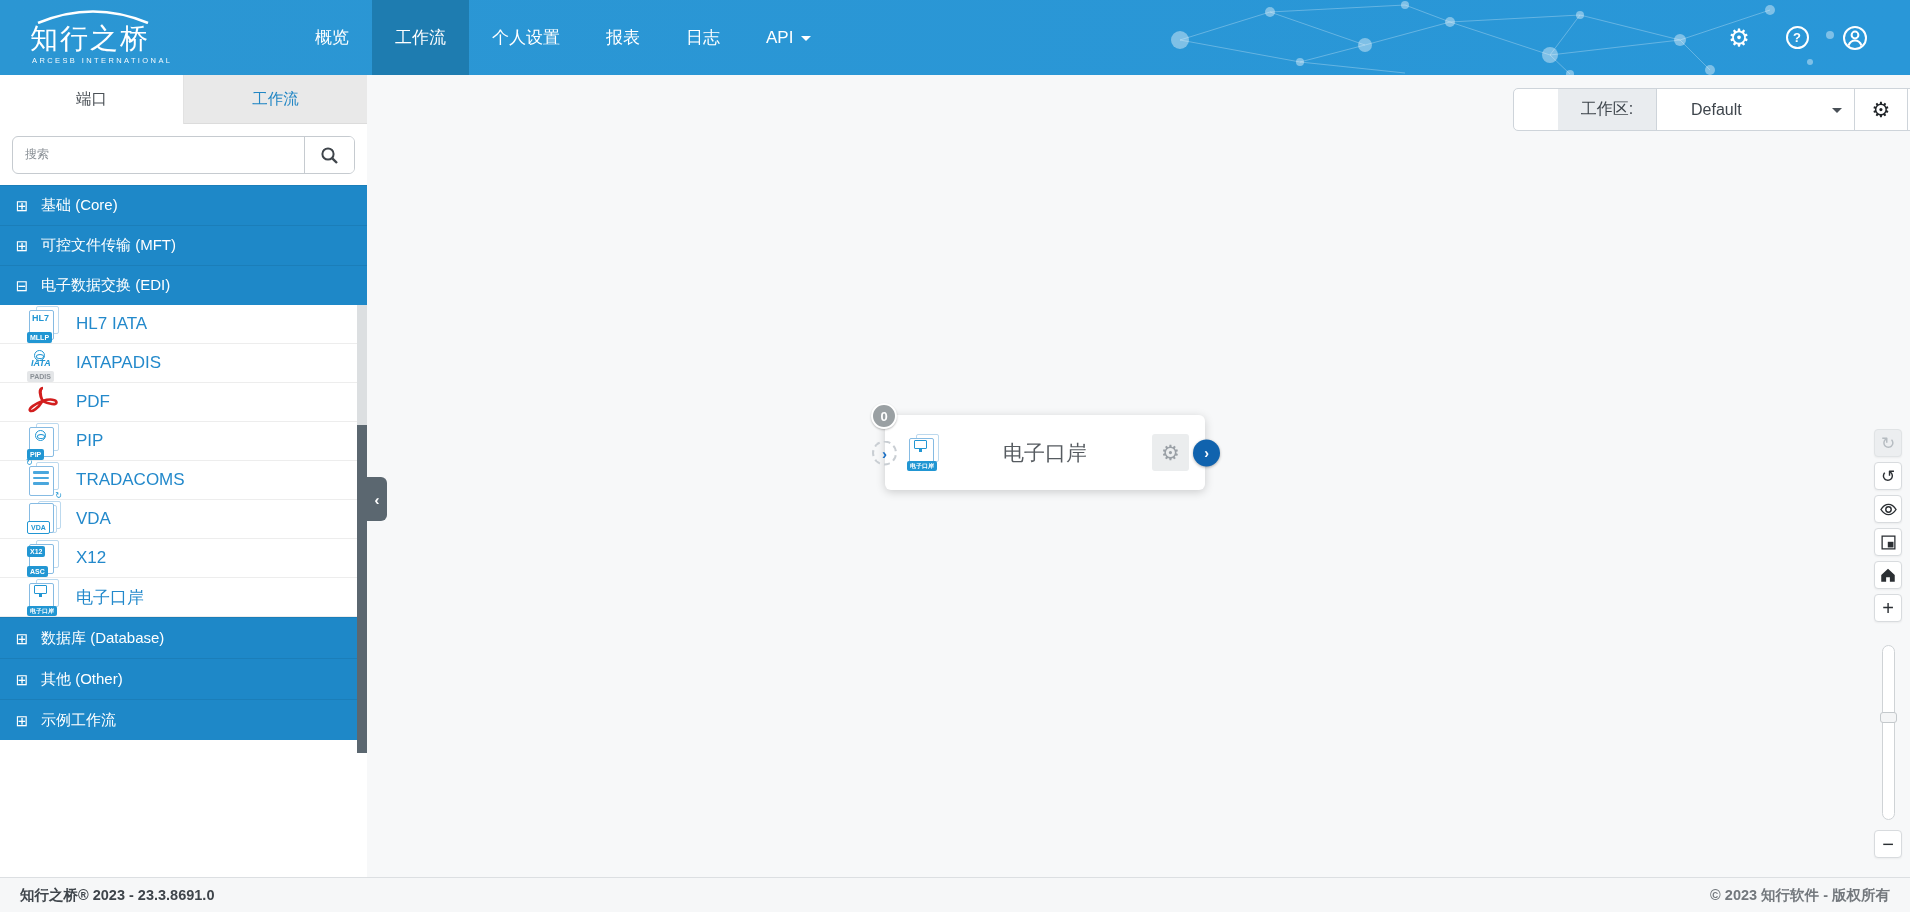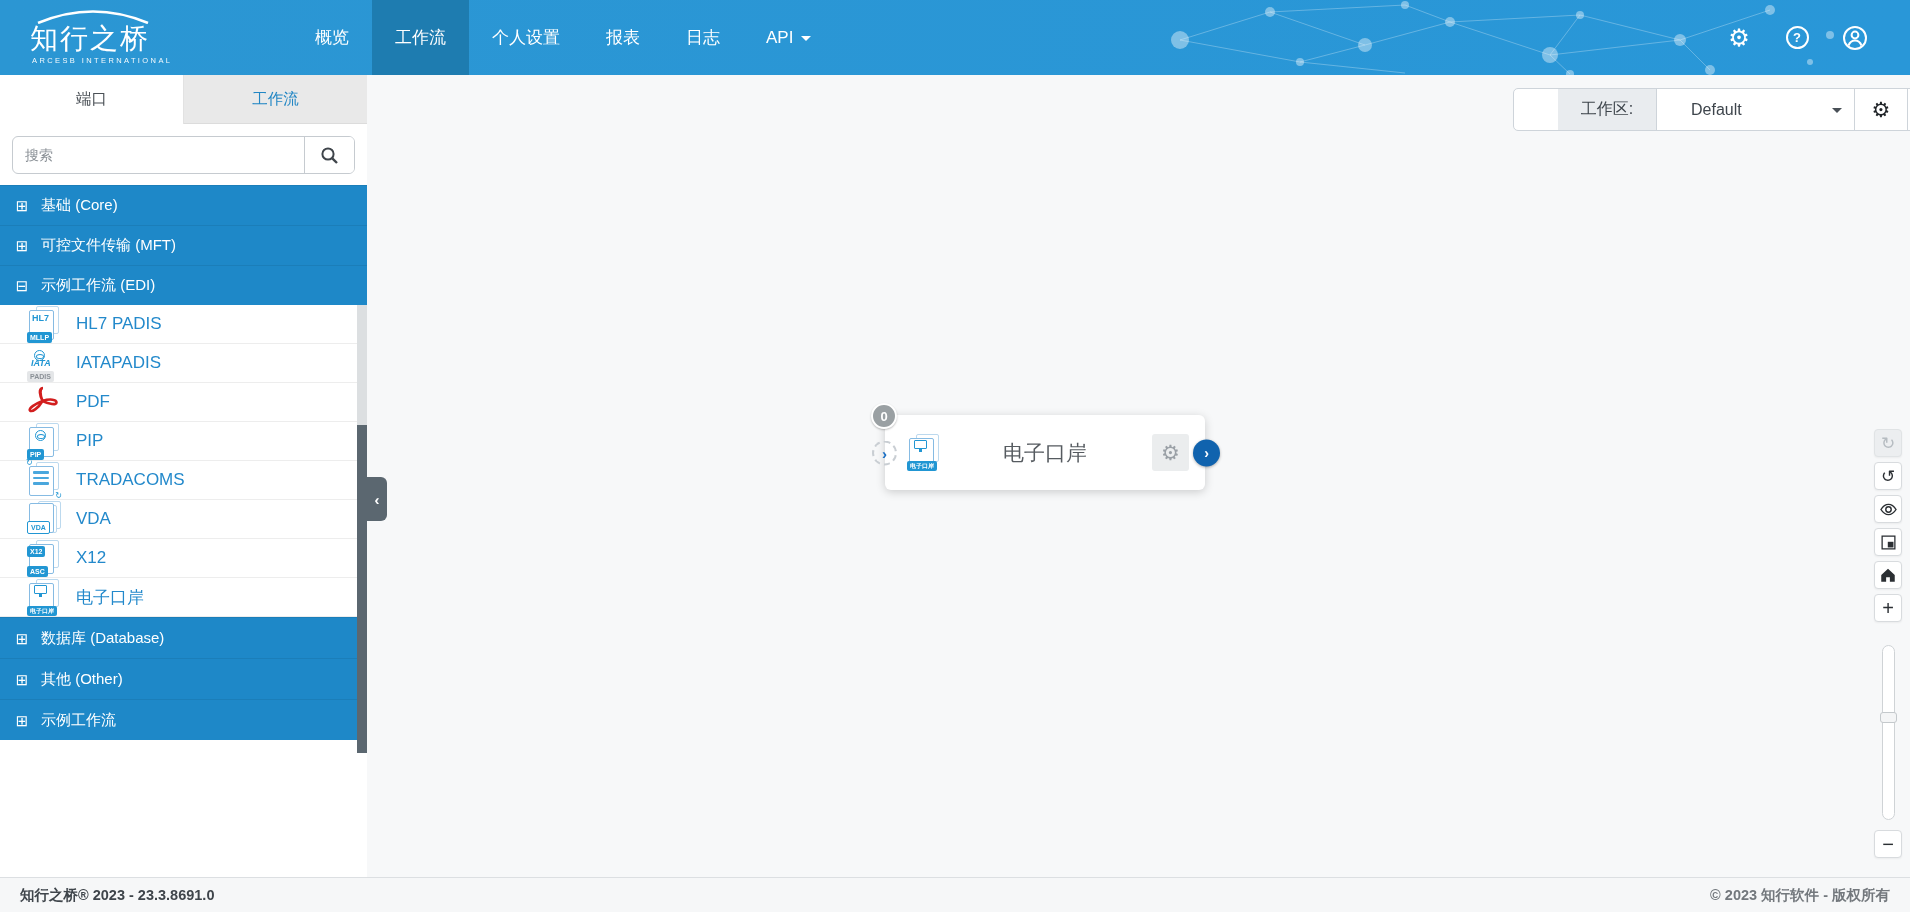--- a/index.html
+++ b/index.html
@@ -24,21 +24,21 @@
   .help-circle { width:23px; height:23px; border:2px solid #fff; border-radius:50%; display:grid; place-items:center; font-size:13px; font-weight:bold; color:#fff; }
 
   
   .sidebar { position:absolute; left:0; top:75px; width:367px; height:802px; background:#fff; z-index:10; }
   .sb-tabs { display:flex; height:49px; }
   .sb-tab { flex:1; display:grid; place-items:center; font-size:15.5px; cursor:pointer; }
   .sb-tab.active { background:#fff; color:#4a5056; border-right:1px solid #e2e2e2;font-family:Liberation Mono, monospace; }
   .sb-tab.inactive { background:#e9e9e9; color:#2186c4; border-bottom:1px solid #dcdcdc; }
   .sb-search { height:61px; padding:12px 12px 11px 12px; background:#fff; }
   .search-group { display:flex; height:38px; border:1px solid #c6cbd0; border-radius:6px; overflow:hidden; background:#fff; }
-  .search-input { flex:1; border:none; outline:none; padding:0 12px; font-size:14px; color:#3f454b; font-family:Liberation Sans, sans-serif; background:transparent; }
+  .search-input { flex:1; border:none; outline:none; padding:0 12px; font-size:12px; color:#3f454b; font-family:Liberation Mono, monospace; background:transparent; }
   .search-input::placeholder { color:#8a9096; }
   .search-btn { width:50px; border-left:1px solid #c6cbd0; display:grid; place-items:center; cursor:pointer; background:#fff; }
   .group-row { height:40px; background:#1e88c8; color:#fff; display:flex; align-items:center; gap:11px; padding-left:14px; font-size:15px; cursor:pointer; border-top:1px solid rgba(0,0,0,.07); }
   .group-row.tall { height:41px; }
   .group-toggle { font-size:15px; line-height:1; width:16px; text-align:center; }
   .port-item { height:39px; display:flex; align-items:center; gap:15px; padding-left:27px; border-bottom:1px solid #ededed; background:#fff; cursor:pointer; }
   .port-label { font-size:17px; color:#2389cb; }
 
   
   .doc { position:relative; width:34px; height:36px; flex:0 0 34px; }
@@ -191,31 +191,31 @@
     <div class="group-row">
       <span class="group-toggle">⊞</span>
       <span>基础 (Core)</span>
     </div>
     <div class="group-row">
       <span class="group-toggle">⊞</span>
       <span>可控文件传输 (MFT)</span>
     </div>
     <div class="group-row">
       <span class="group-toggle">⊟</span>
-      <span>示例工作流 (EDI)</span>
+      <span>电子数据交换 (EDI)</span>
     </div>
 
     <div class="port-item">
       <span class="doc">
         <span class="page-back"></span>
           <span class="page-front"></span>
         <span class="doc-top">HL7</span>
         <span class="doc-badge">MLLP</span>
       </span>
-      <span class="port-label">HL7 PADIS</span>
+      <span class="port-label">HL7 IATA</span>
     </div>
     <div class="port-item">
       <span class="doc">
         <span class="mini-globe"></span>
         <span class="doc-top" style="top:14px; left:4px; font-style:italic;">IATA</span>
         <span class="doc-badge gray">PADIS</span>
       </span>
       <span class="port-label">IATAPADIS</span>
     </div>
     <div class="port-item">

